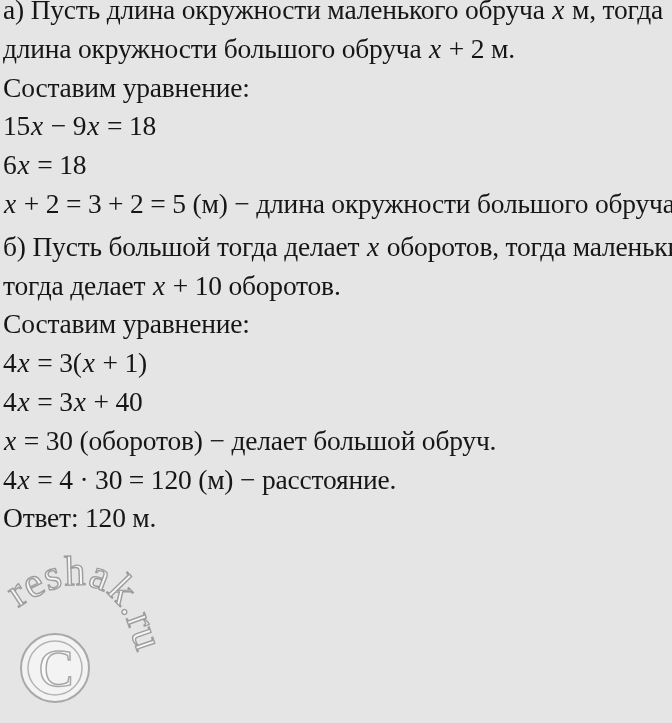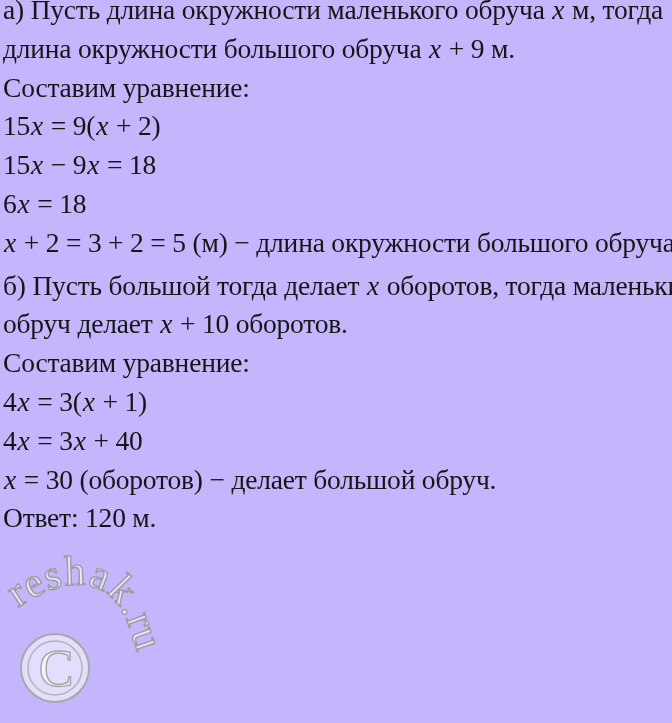--- a/index.html
+++ b/index.html
@@ -1,20 +1,20 @@
 <!DOCTYPE html>
 <html><head>
 <meta charset="utf-8">
 <style>
   html, body { margin: 0; padding: 0; }
   .page {
     position: relative;
     width: 672px;
     height: 723px;
-    background: #c4b5fd;
+    background: #e5e5e5;
     overflow: hidden;
     font-family: "Liberation Serif", "DejaVu Serif", serif;
     color: #161616;
   }
   .solution-text {
     position: absolute;
     left: 3px;
     top: -9px;
     right: 0;
     font-size: 27.5px;
@@ -58,32 +58,32 @@
     text-anchor: middle;
   }
 </style>
 </head>
 <body>
 
 <div class="page">
 
   <div class="solution-text">
       <div class="line"><span>а) Пусть длина окружности маленького обруча </span><span class="var">x</span><span> м, тогда</span></div>
-      <div class="line"><span>длина окружности большого обруча </span><span class="var">x</span><span> + 9 м.</span></div>
+      <div class="line"><span>длина окружности большого обруча </span><span class="var">x</span><span> + 2 м.</span></div>
       <div class="line"><span>Составим уравнение:</span></div>
-      <div class="line"><span>15</span><span class="var">x</span><span> = 9(</span><span class="var">x</span><span> + 2)</span></div>
       <div class="line"><span>15</span><span class="var">x</span><span> − 9</span><span class="var">x</span><span> = 18</span></div>
       <div class="line"><span>6</span><span class="var">x</span><span> = 18</span></div>
       <div class="line"><span class="var">x</span><span> + 2 = 3 + 2 = 5 (м) − длина окружности большого обруча.</span></div>
       <div class="line gap"><span>б) Пусть большой тогда делает </span><span class="var">x</span><span> оборотов, тогда маленький</span></div>
-      <div class="line"><span>обруч делает </span><span class="var">x</span><span> + 10 оборотов.</span></div>
+      <div class="line"><span>тогда делает </span><span class="var">x</span><span> + 10 оборотов.</span></div>
       <div class="line"><span>Составим уравнение:</span></div>
       <div class="line"><span>4</span><span class="var">x</span><span> = 3(</span><span class="var">x</span><span> + 1)</span></div>
       <div class="line"><span>4</span><span class="var">x</span><span> = 3</span><span class="var">x</span><span> + 40</span></div>
       <div class="line"><span class="var">x</span><span> = 30 (оборотов) − делает большой обруч.</span></div>
+      <div class="line"><span>4</span><span class="var">x</span><span> = 4 · 30 = 120 (м) − расстояние.</span></div>
       <div class="line"><span>Ответ: 120 м.</span></div>
     </div>
 
   <svg class="watermark" width="672" height="723" viewBox="0 0 672 723" aria-hidden="true">
     <defs>
       <path id="wm-arc" d="M 18 608 C 62 576 112 572 130 630 C 142 666 147 678 151 700" fill="none"></path>
     </defs>
     <circle class="wm-ring" cx="55" cy="668" r="34"></circle>
     <circle class="wm-ring-inner" cx="55" cy="668" r="27"></circle>
     <text class="wm-c" x="56" y="686">C</text>

